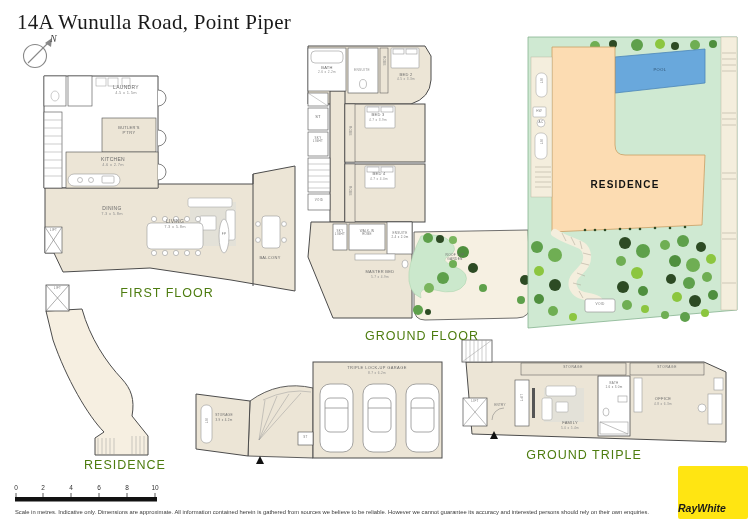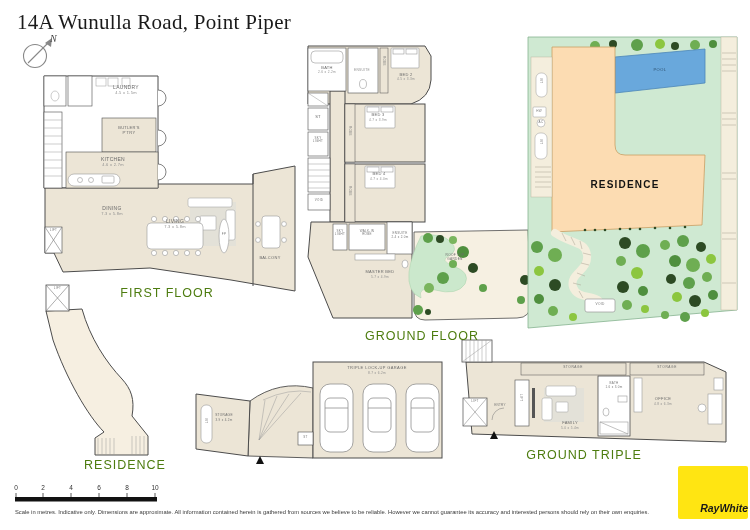--- a/index.html
+++ b/index.html
@@ -23,21 +23,21 @@
   #residence-label{position:absolute;transform:translateX(-50%);font-weight:bold;
         font-size:10px;letter-spacing:1.2px;color:#131313;}
   #pool-label{position:absolute;transform:translateX(-50%);font-size:4px;color:#2c4f6e;letter-spacing:.5px;}
   #compass-n{position:absolute;left:50px;top:33px;font-family:"Liberation Serif",serif;
         font-style:italic;font-size:10px;color:#444;}
   #scalebar{position:absolute;left:15px;top:484px;width:150px;height:22px;}
   .tick-num{position:absolute;transform:translateX(-50%);font-size:6.5px;color:#333;top:0;}
   #disclaimer{position:absolute;left:15px;top:509px;font-size:5.8px;color:#3a3a3a;white-space:nowrap;}
   #logo{position:absolute;left:678px;top:466px;width:70px;height:53px;background:#ffe512;
         border-radius:2px;}
-  #logo span{position:absolute;bottom:5px;left:0;right:0;text-align:right;
+  #logo span{position:absolute;bottom:5px;left:0;right:0;text-align:left;
         font-style:italic;font-weight:bold;font-size:10.5px;color:#191919;}
 </style>
 </head>
 <body>
 
 <div id="page">
 
   <div id="title">14A Wunulla Road, Point Piper</div>
 
   <svg style="position:absolute;left:14px;top:36px" width="60" height="42" viewBox="0 0 60 42">

